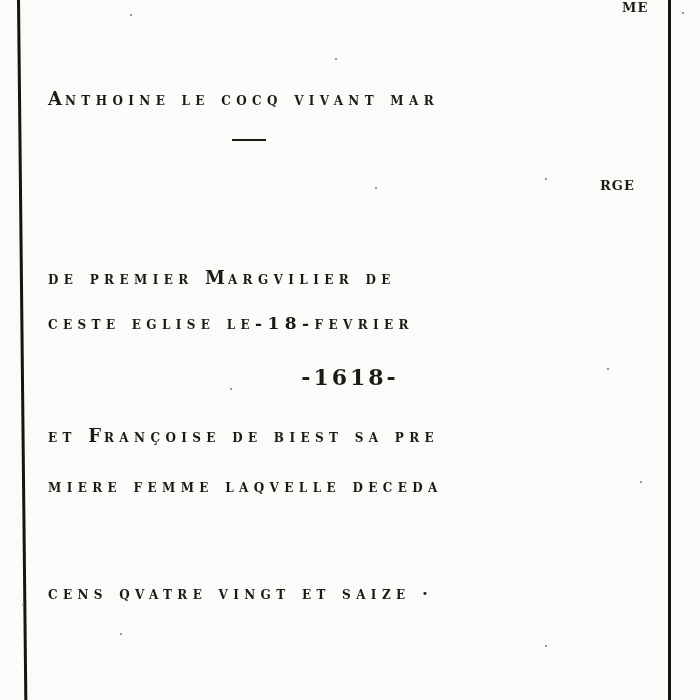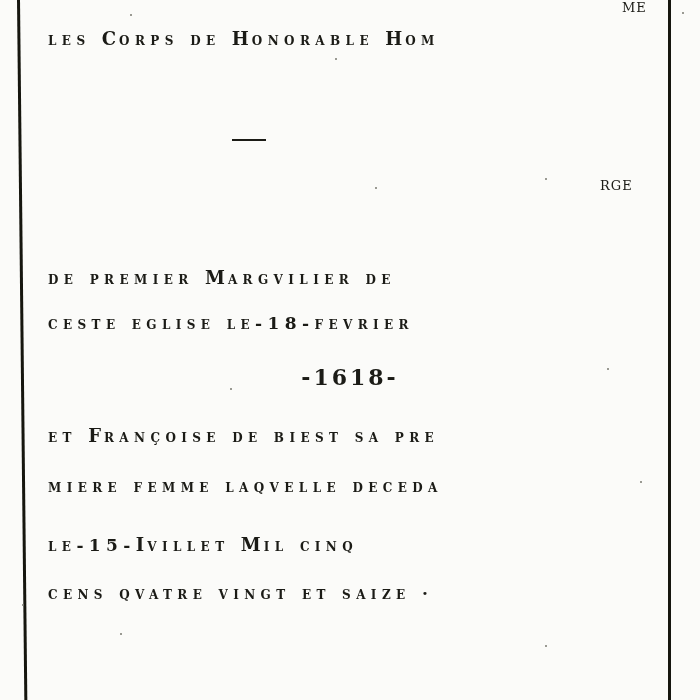--- a/index.html
+++ b/index.html
@@ -19,21 +19,21 @@
     background:#16160f;
   }
   .line {
     position:absolute; left:48px; white-space:nowrap;
     font-weight:bold; font-size:17px; letter-spacing:5.4px;
     font-variant:small-caps; text-transform:lowercase;
     line-height:1;
   }
   .line .cap { font-size:25px; letter-spacing:3px; }
   .sup {
-    position:absolute; font-weight:normal; font-size:13px; letter-spacing:1px;
+    position:absolute; font-weight:bold; font-size:13px; letter-spacing:1px;
     font-family:"DejaVu Serif", serif; line-height:1;
   }
   .overbar {
     position:absolute; left:232px; top:139px; width:34px; height:2px; background:#1b1b16;
   }
   .speck { position:absolute; width:2px; height:2px; border-radius:50%; background:#7a7a70; }
   .center-date {
     position:absolute; left:0; width:700px; text-align:center; top:366px;
     font-weight:bold; font-size:22px; letter-spacing:3px; line-height:1;
     font-family:"DejaVu Serif", serif;
@@ -53,24 +53,24 @@
   <div class="speck" style="left:607px;top:368px"></div>
   <div class="speck" style="left:230px;top:388px"></div>
   <div class="speck" style="left:640px;top:481px"></div>
   <div class="speck" style="left:120px;top:633px"></div>
   <div class="speck" style="left:545px;top:645px"></div>
   <div class="speck" style="left:22px;top:604px"></div>
   <div class="speck" style="left:682px;top:12px"></div>
 
   <div class="sup" style="left:622px;top:1px">ME</div>
 
-  <div class="line" style="top:24px">
-    <span>les </span><span class="cap">C</span><span>orps de </span><span class="cap">H</span><span>onorable </span><span class="cap">H</span><span>om</span>
+
+  <div class="line" style="top:84px">
+    <span class="cap">A</span><span>nthoine le cocq vivant mar</span>
   </div>
-
 
   <div class="overbar"></div>
 
 
   <div class="sup" style="left:600px;top:179px">RGE</div>
 
 
   <div class="line" style="top:263px">
     <span>de premier </span><span class="cap">M</span><span>argvilier de</span>
   </div>
@@ -82,21 +82,18 @@
   <div class="center-date">-1618-</div>
 
   <div class="line" style="top:478px">
     <span>miere femme laqvelle deceda</span>
   </div>
 
   <div class="line" style="top:421px">
     <span>et </span><span class="cap">F</span><span>rançoise de biest sa pre</span>
   </div>
 
-  <div class="line" style="top:530px">
-    <span>le-15-</span><span class="cap">I</span><span>villet </span><span class="cap">M</span><span>il cinq</span>
-  </div>
 
   <div class="line" style="top:585px">
     <span>cens qvatre vingt et saize ·</span>
   </div>
 
 </div>
 
 </body></html>

